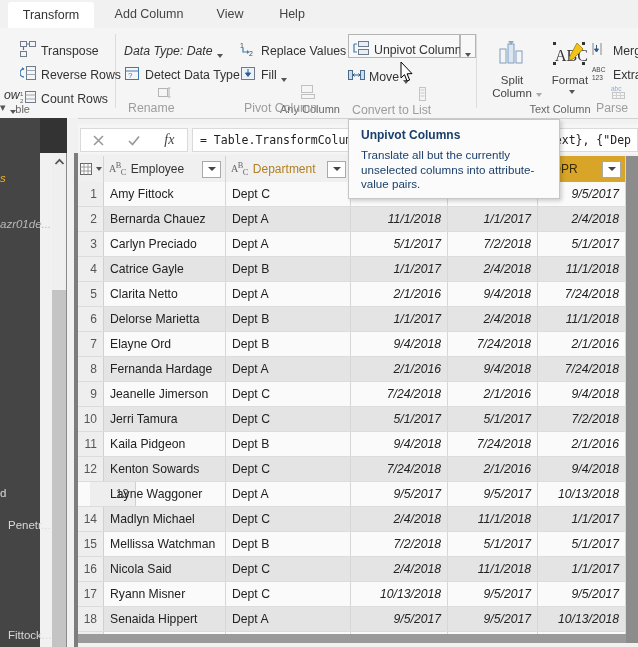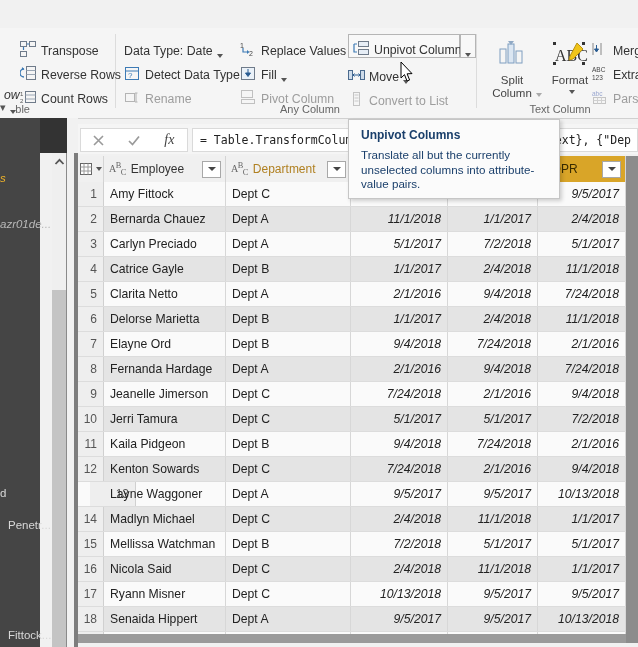--- a/index.html
+++ b/index.html
@@ -40,21 +40,21 @@
   }
   .grp-label {
     position: absolute; font-size: 11px; color: #666; bottom: 3px;
     text-align: center; white-space: nowrap;
   }
   .rbtn {
     position: absolute; display: flex; align-items: flex-end;
     font-size: 12.3px; color: #333; white-space: nowrap; height: 22px;
     box-sizing: border-box;
   }
-  .rbtn.disabled { color: #9d9d9d; }
+  .rbtn.disabled { color: #9d9d9d; flex-direction: column; }
   .rbtn .lbl { margin-left: 4px; }
   .ico { width: 17px; height: 17px; flex: 0 0 17px; position: relative; }
   .caret {
     display:inline-block; width:0;height:0; margin-left:4px;
     border-left:3.5px solid transparent; border-right:3.5px solid transparent;
     border-top:4px solid #555;
   }
   .caret.dis { border-top-color:#aaa; }
 
   
@@ -190,20 +190,34 @@
     position: absolute; left: 626px; top: 156px; width: 12px; height: 487px;
     background: #8c8c8c;
   }
   .cursor { position: absolute; left: 400px; top: 36px; width: 13px; height: 20px; }
 </style>
 </head>
 <body>
 
 <div id="root">
 
+  <div class="tabstrip">
+    <div class="tab active" style="left:8px;width:86px;">
+      <span>Transform</span>
+    </div>
+    <div class="tab" style="left:100px;width:98px;">
+      <span>Add Column</span>
+    </div>
+    <div class="tab" style="left:200px;width:60px;">
+      <span>View</span>
+    </div>
+    <div class="tab" style="left:264px;width:56px;">
+      <span>Help</span>
+    </div>
+  </div>
 
   <div class="ribbon">
 
     <div class="grp-sep" style="left:115px;"></div>
     <div class="grp-sep" style="left:476px;"></div>
 
     <div class="grp-label" style="left:0px;width:30px;text-align:right;">ble</div>
     <div class="grp-label" style="left:250px;width:120px;">Any Column</div>
     <div class="grp-label" style="left:500px;width:120px;">Text Column</div>
 
@@ -246,21 +260,21 @@
           <rect x="6.5" y="1.5" width="9" height="13" fill="none" stroke="#6f7b8a"></rect>
           <path d="M6.5 5.5 H15.5 M6.5 9.5 H15.5" stroke="#9aa6b4"></path>
           <path d="M4 4 A4 4 0 1 0 4 12" fill="none" stroke="#3c7ab5" stroke-width="1.4"></path>
           <path d="M2 2 L4.5 4.2 L1.8 5" fill="#3c7ab5"></path>
         </svg>
       </span>
       <span class="lbl">Reverse Rows</span>
     </div>
 
     <div class="rbtn" style="left:124px;top:8px;">
-      <span class="lbl" style="margin-left:0;">Data Type: Date</span>
+      <span class="lbl" style="margin-left:0;font-style:italic;">Data Type: Date</span>
       <span class="caret"></span>
     </div>
 
     <div class="rbtn" style="left:124px;top:32px;">
       <span class="ico">
         <svg width="17" height="17" viewBox="0 0 17 17">
           <rect x="1.5" y="2.5" width="13" height="12" fill="none" stroke="#3c7ab5"></rect>
           <path d="M1.5 6 H14.5" stroke="#3c7ab5"></path>
           <text x="4" y="13" font-size="8" fill="#3c7ab5" font-family="Liberation Sans">?</text>
         </svg>

